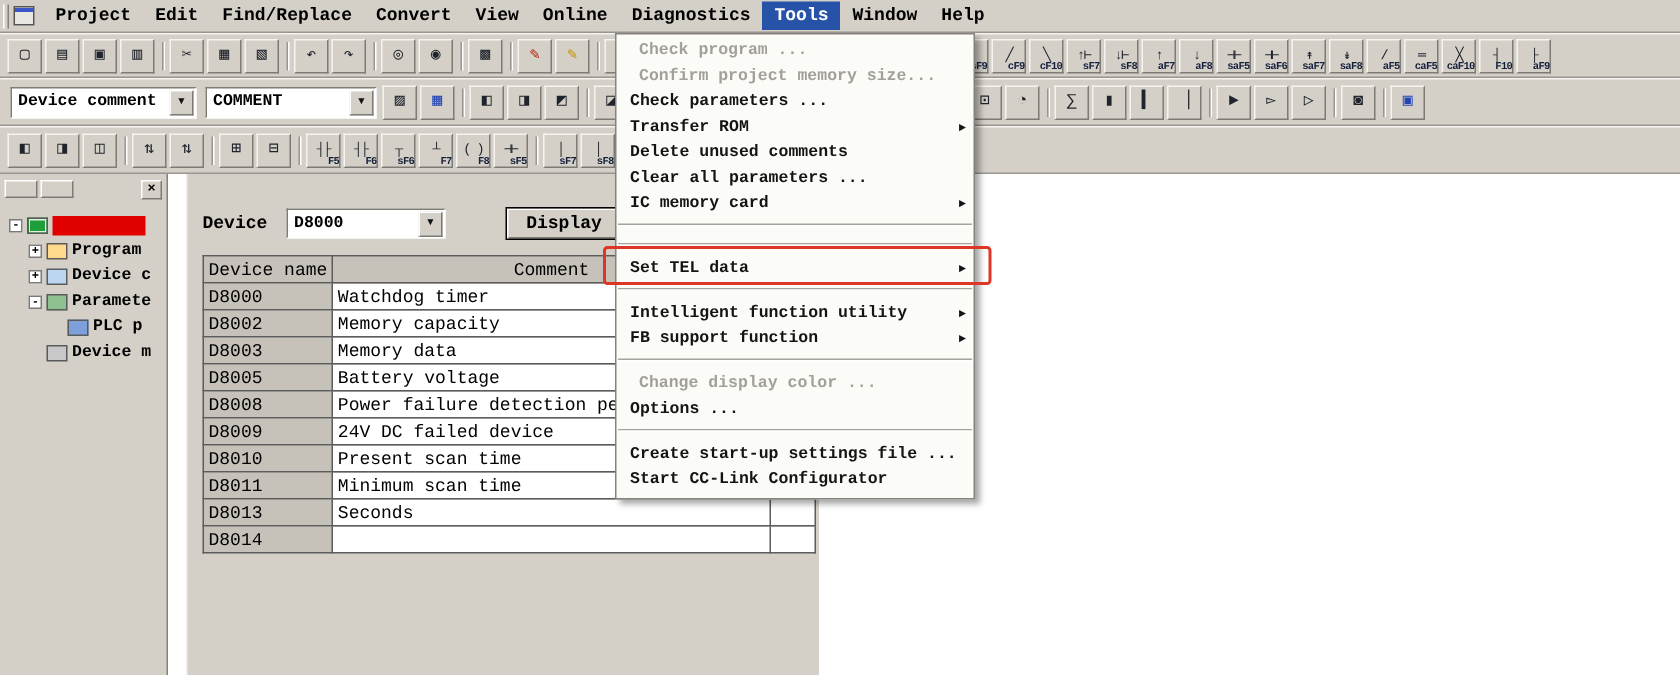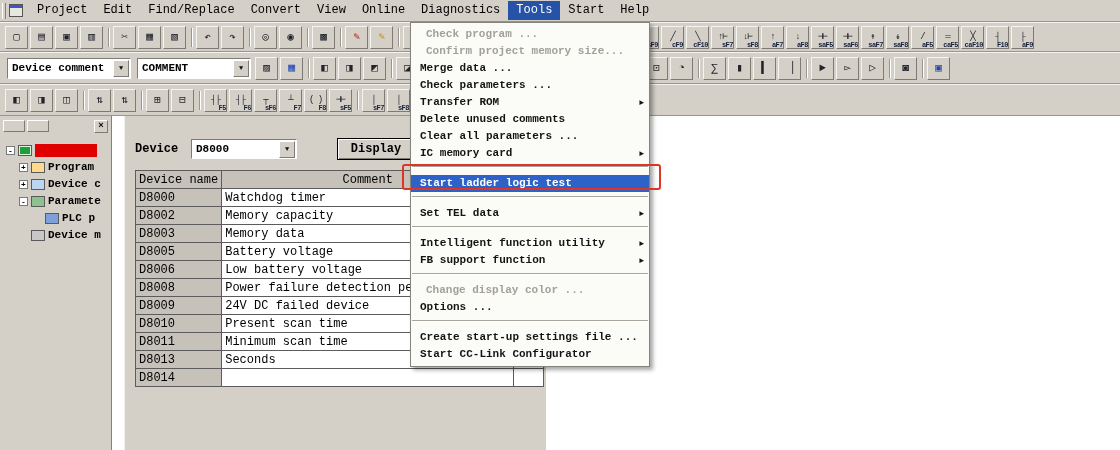--- a/index.html
+++ b/index.html
@@ -2,21 +2,21 @@
 <html><head>
 <meta charset="utf-8">
 <style>
   * { box-sizing: border-box; margin: 0; padding: 0; }
   html,body { width:1120px; height:450px; overflow:hidden; }
   body { font-family:"Liberation Mono","DejaVu Sans Mono",monospace; background:#fff; }
   .app { position:relative; width:1120px; height:450px; background:#d4d0c8; }
 
   
   .menubar { position:absolute; top:0; left:0; right:0; height:22px; background:#d4d0c8;
-             border-bottom:1px solid #9a968f; display:flex; align-items:center; font-size:12px; font-weight:400; }
+             border-bottom:1px solid #9a968f; display:flex; align-items:center; font-size:12px; font-weight:700; }
   .grip { width:4px; height:16px; margin:0 3px 0 2px; border-left:1px solid #fff; border-right:1px solid #84807a; }
   .appicon { width:14px; height:13px; margin-right:6px; background:#e8e6e0; border:1px solid #555;
              box-shadow:inset 0 3px 0 #3a56c8; }
   .menubar-items { display:contents; }
   .mbitem { padding:2px 8px 3px 8px; color:#000; white-space:nowrap; cursor:default; }
   .mbitem.active { background:#2653a8; color:#fff; }
 
   
   .tb { position:absolute; left:0; right:0; display:flex; align-items:center; background:#d4d0c8;
         border-top:1px solid #f6f4f0; border-bottom:1px solid #9a968f; padding-left:4px; overflow:hidden; }
@@ -127,21 +127,21 @@
         <span class="mbitem">Convert</span>
       
         <span class="mbitem">View</span>
       
         <span class="mbitem">Online</span>
       
         <span class="mbitem">Diagnostics</span>
       
         <span class="mbitem active">Tools</span>
       
-        <span class="mbitem">Start</span>
+        <span class="mbitem">Window</span>
       
         <span class="mbitem">Help</span>
       </div>
   </div>
 
   <div class="tb tb1">
 
       <div class="tbtn">
         <span class="glyph">▢</span>
         <span class="keylabel"></span>
@@ -677,25 +677,20 @@
               <td class="extra"></td>
             </tr>
 
 
             <tr class="trow">
               <td class="dev">D8005</td>
               <td class="com">Battery voltage</td>
               <td class="extra"></td>
             </tr>
 
-            <tr class="trow">
-              <td class="dev">D8006</td>
-              <td class="com">Low battery voltage</td>
-              <td class="extra"></td>
-            </tr>
 
 
             <tr class="trow">
               <td class="dev">D8008</td>
               <td class="com">Power failure detection pe</td>
               <td class="extra"></td>
             </tr>
 
             <tr class="trow">
               <td class="dev">D8009</td>
@@ -737,24 +732,20 @@
       <div class="mi disabled">
         <span class="mi-label">Check program ...</span>
         <span class="mi-arrow"></span>
       </div>
 
       <div class="mi disabled">
         <span class="mi-label">Confirm project memory size...</span>
         <span class="mi-arrow"></span>
       </div>
 
-      <div class="mi">
-        <span class="mi-label">Merge data ...</span>
-        <span class="mi-arrow"></span>
-      </div>
 
       <div class="mi">
         <span class="mi-label">Check parameters ...</span>
         <span class="mi-arrow"></span>
       </div>
 
       <div class="mi">
         <span class="mi-label">Transfer ROM</span>
         <span class="mi-arrow">►</span>
       </div>
@@ -772,24 +763,20 @@
       <div class="mi">
         <span class="mi-label">IC memory card</span>
         <span class="mi-arrow">►</span>
       </div>
 
       <div class="mi sep">
         <span class="mi-label"></span>
         <span class="mi-arrow"></span>
       </div>
 
-      <div class="mi highlighted">
-        <span class="mi-label">Start ladder logic test</span>
-        <span class="mi-arrow"></span>
-      </div>
 
       <div class="mi sep">
         <span class="mi-label"></span>
         <span class="mi-arrow"></span>
       </div>
 
       <div class="mi">
         <span class="mi-label">Set TEL data</span>
         <span class="mi-arrow">►</span>
       </div>

